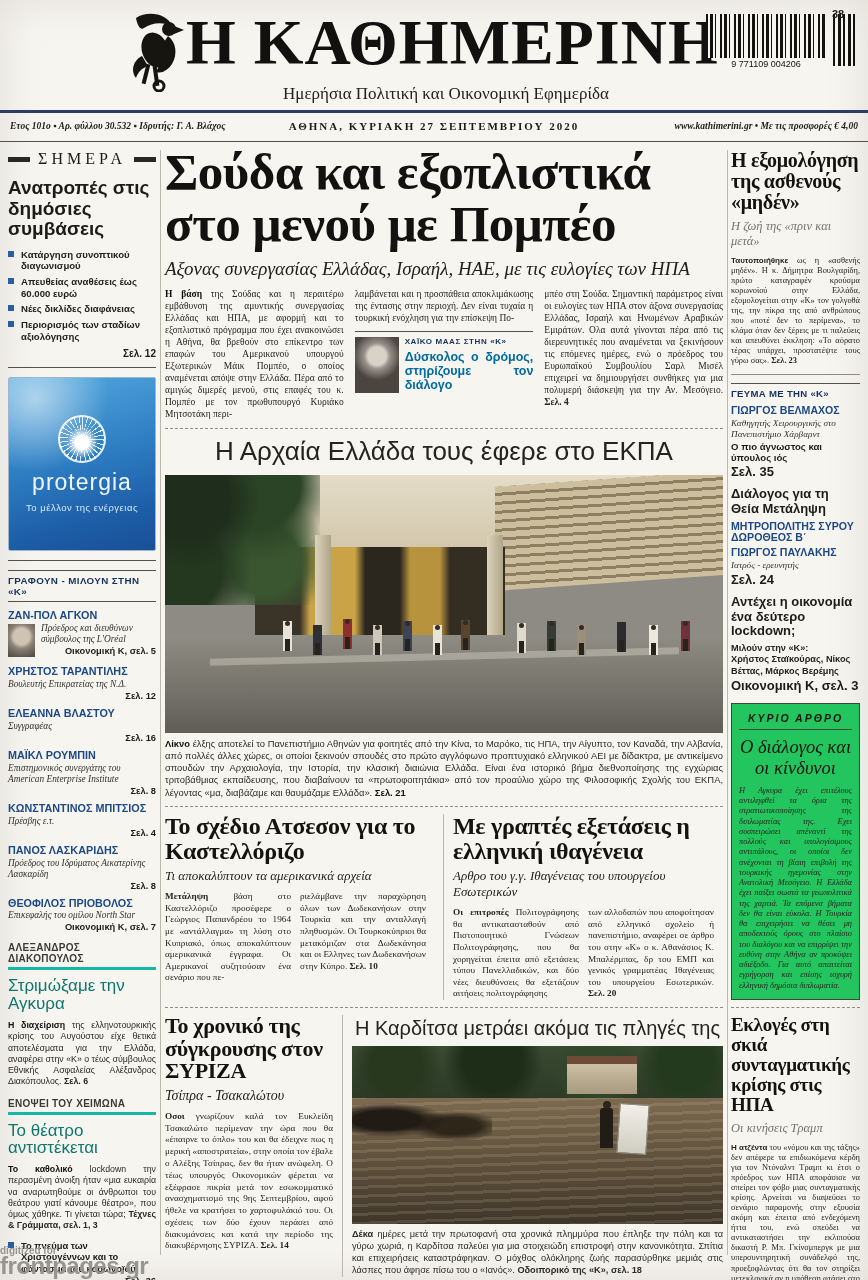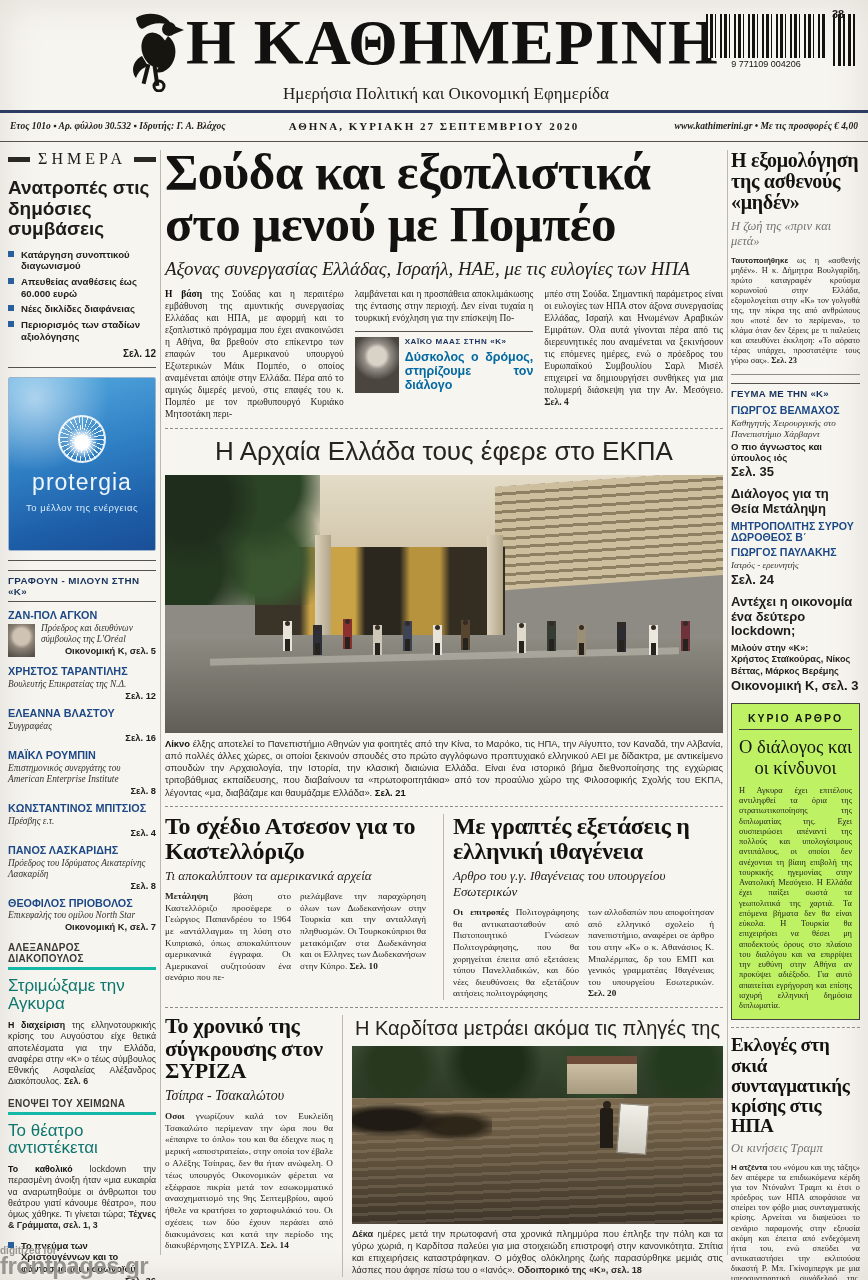--- a/index.html
+++ b/index.html
@@ -131,21 +131,21 @@
   .r-body{font-size:8.4px;line-height:1.2;text-align:justify;color:#26241f;}
   .r-body b.lead{font-family:"Liberation Sans",sans-serif;font-size:8px;}
   .r-hr{border:0;border-top:1px solid #8f8c84;margin:8px 0;}
   .r-sec-header{font-family:"Liberation Sans",sans-serif;font-size:9.6px;font-weight:bold;color:#17325c;border-top:1px solid #55524c;padding-top:4px;margin-bottom:6px;letter-spacing:.3px;}
   .r-name{font-family:"Liberation Sans",sans-serif;font-size:10.6px;font-weight:bold;color:#1c4886;line-height:1.12;}
   .r-role{font-style:italic;font-size:9.2px;line-height:1.2;color:#34322e;margin:1px 0;}
   .r-topic{font-family:"Liberation Sans",sans-serif;font-size:9.6px;font-weight:bold;color:#1d1c1a;line-height:1.15;}
   .r-page{font-family:"Liberation Sans",sans-serif;font-weight:bold;font-size:13px;margin-top:1px;}
   .r-sans-title{font-family:"Liberation Sans",sans-serif;font-size:13px;font-weight:bold;line-height:1.12;color:#1d1c1a;margin:8px 0 4px;}
   .r-speakers{font-family:"Liberation Sans",sans-serif;font-size:9.2px;font-weight:bold;line-height:1.25;color:#26241f;}
-  .editorial{border:1px solid #44423e;padding:8px 7px;margin:10px 0 2px;background:#bef264;}
+  .editorial{border:1px solid #44423e;padding:8px 7px;margin:10px 0 2px;background:#22c55e;font-style:italic;}
   .ed-kicker{text-align:center;font-family:"Liberation Sans",sans-serif;font-size:10.5px;font-weight:bold;letter-spacing:2px;color:#141310;border-bottom:1px solid #44423e;padding-bottom:5px;margin-bottom:7px;}
   .ed-title{text-align:center;font-size:18.5px;line-height:1.1;color:#141310;margin-bottom:8px;}
   .ed-body{font-size:8.4px;line-height:1.22;text-align:justify;color:#26241f;}
 </style>
 </head>
 <body>
 
 <div class="page">
 
   <div class="masthead">

